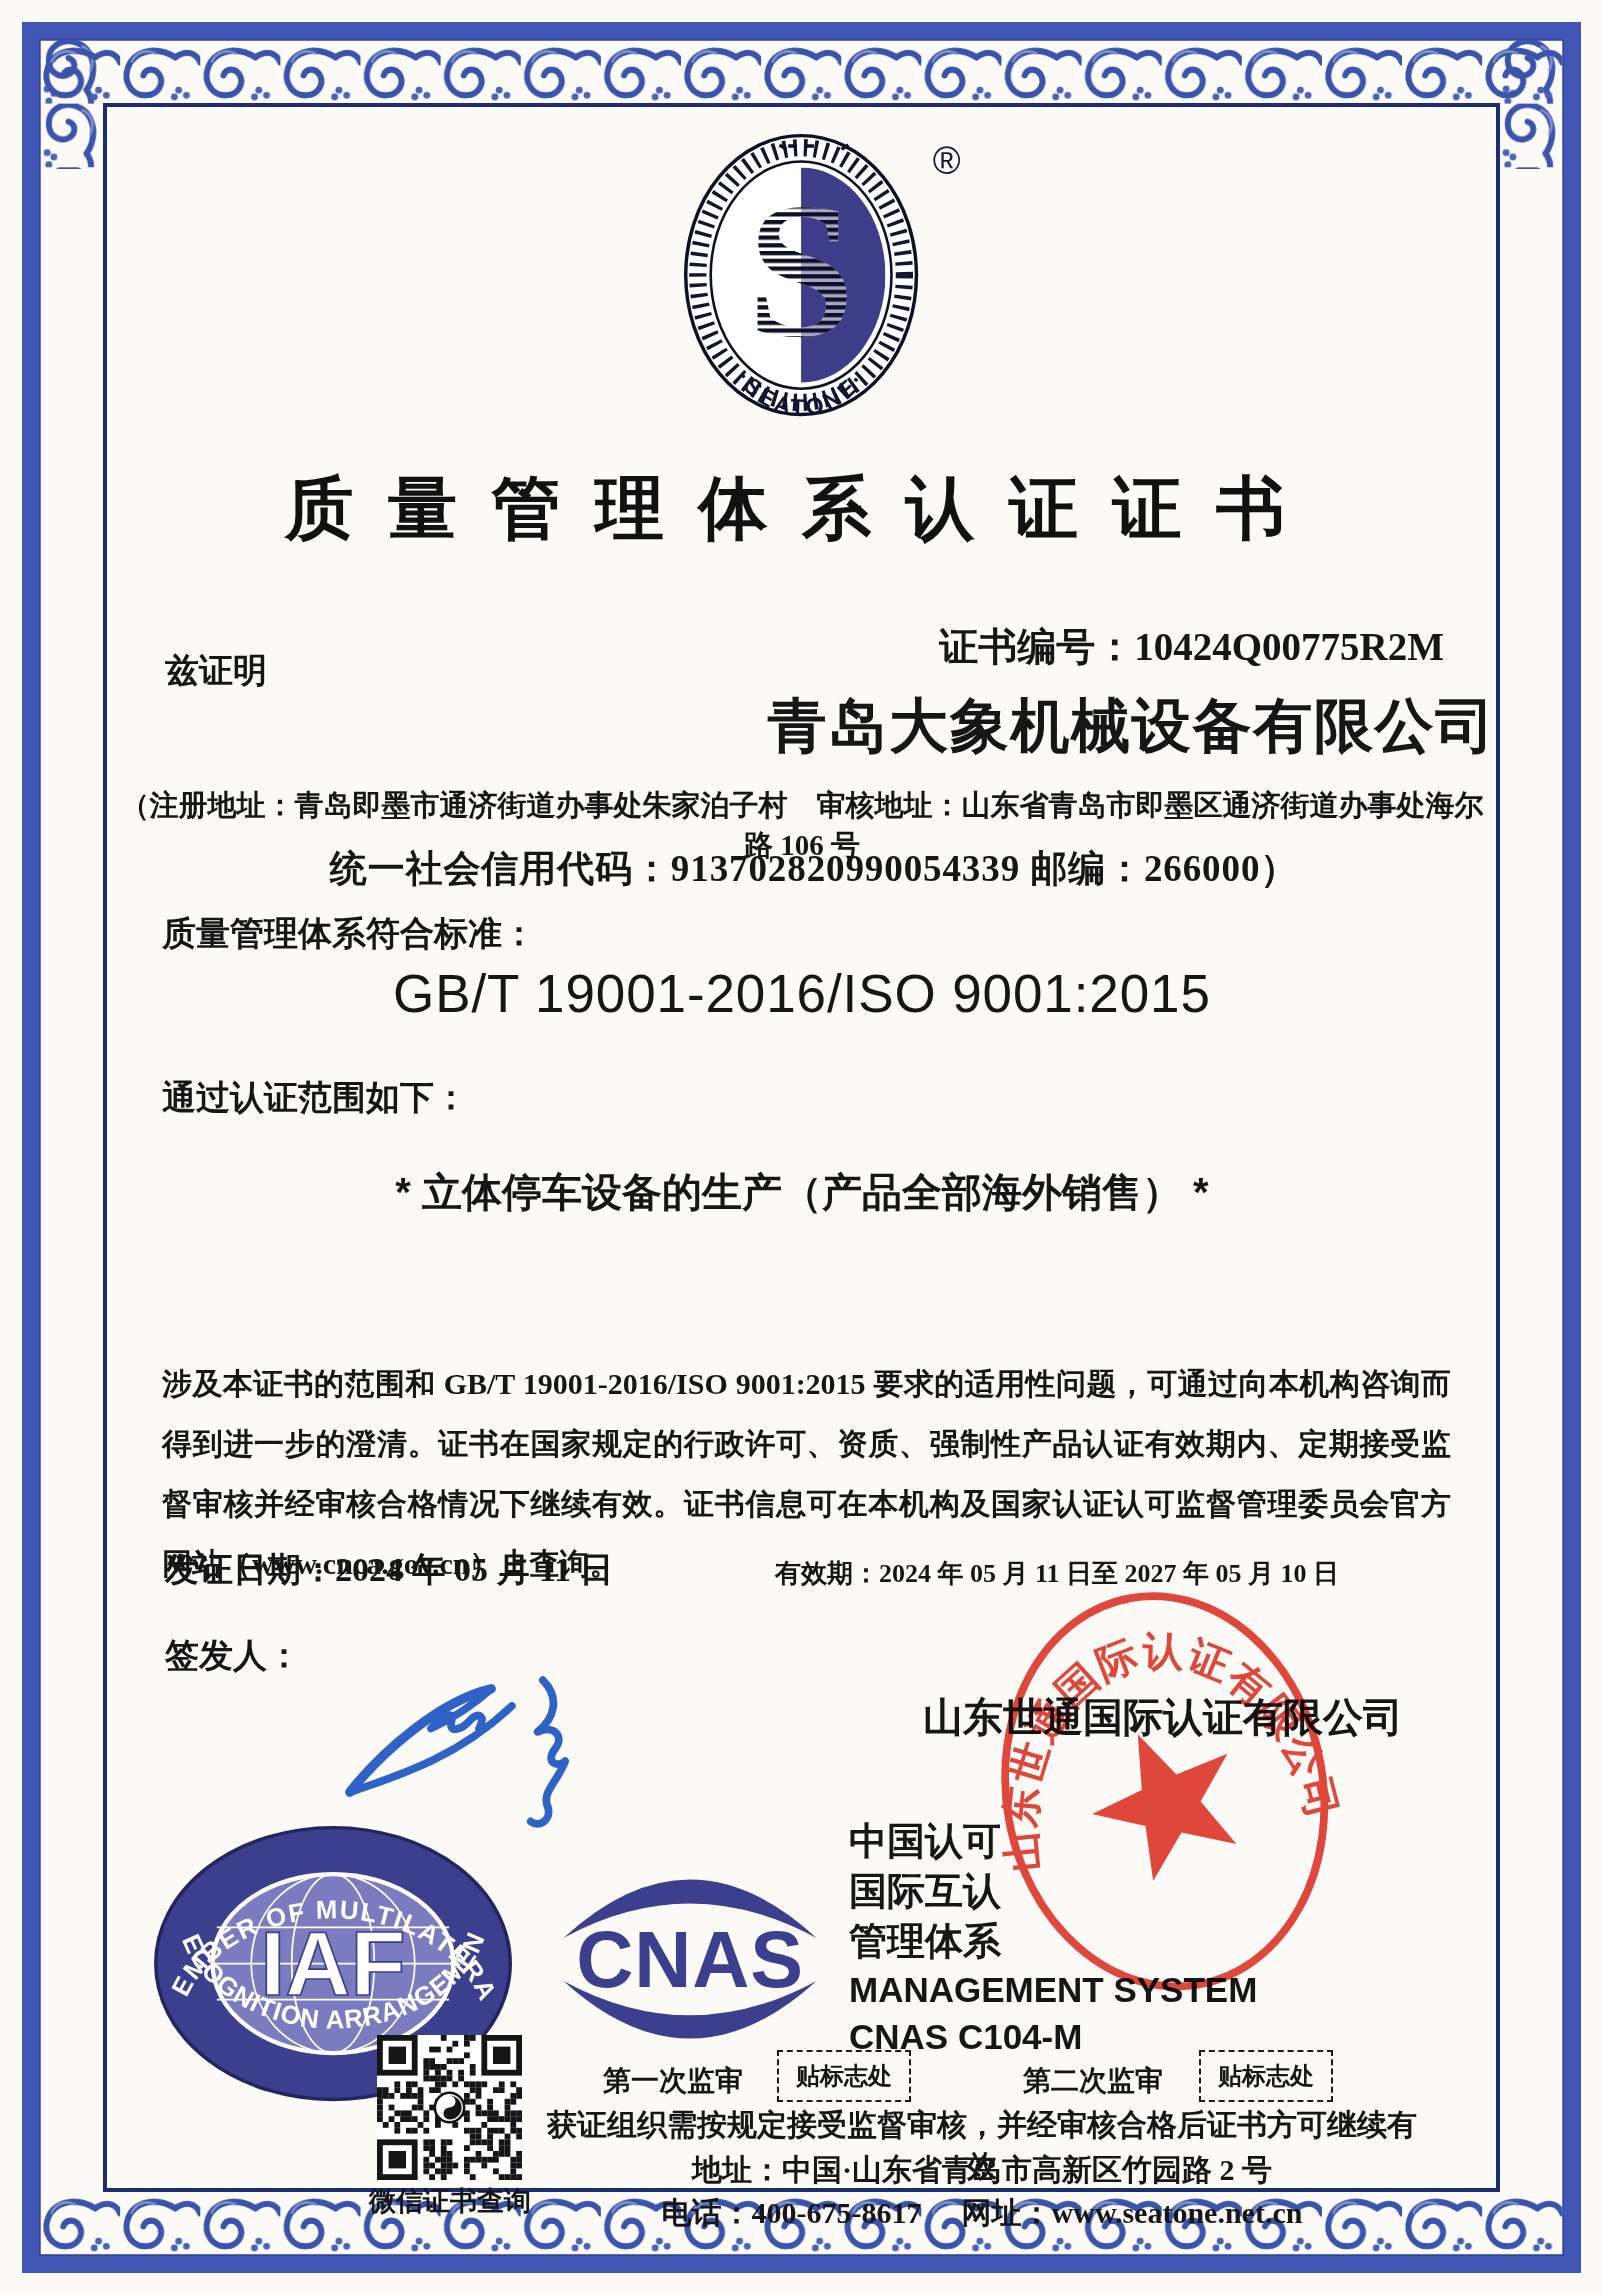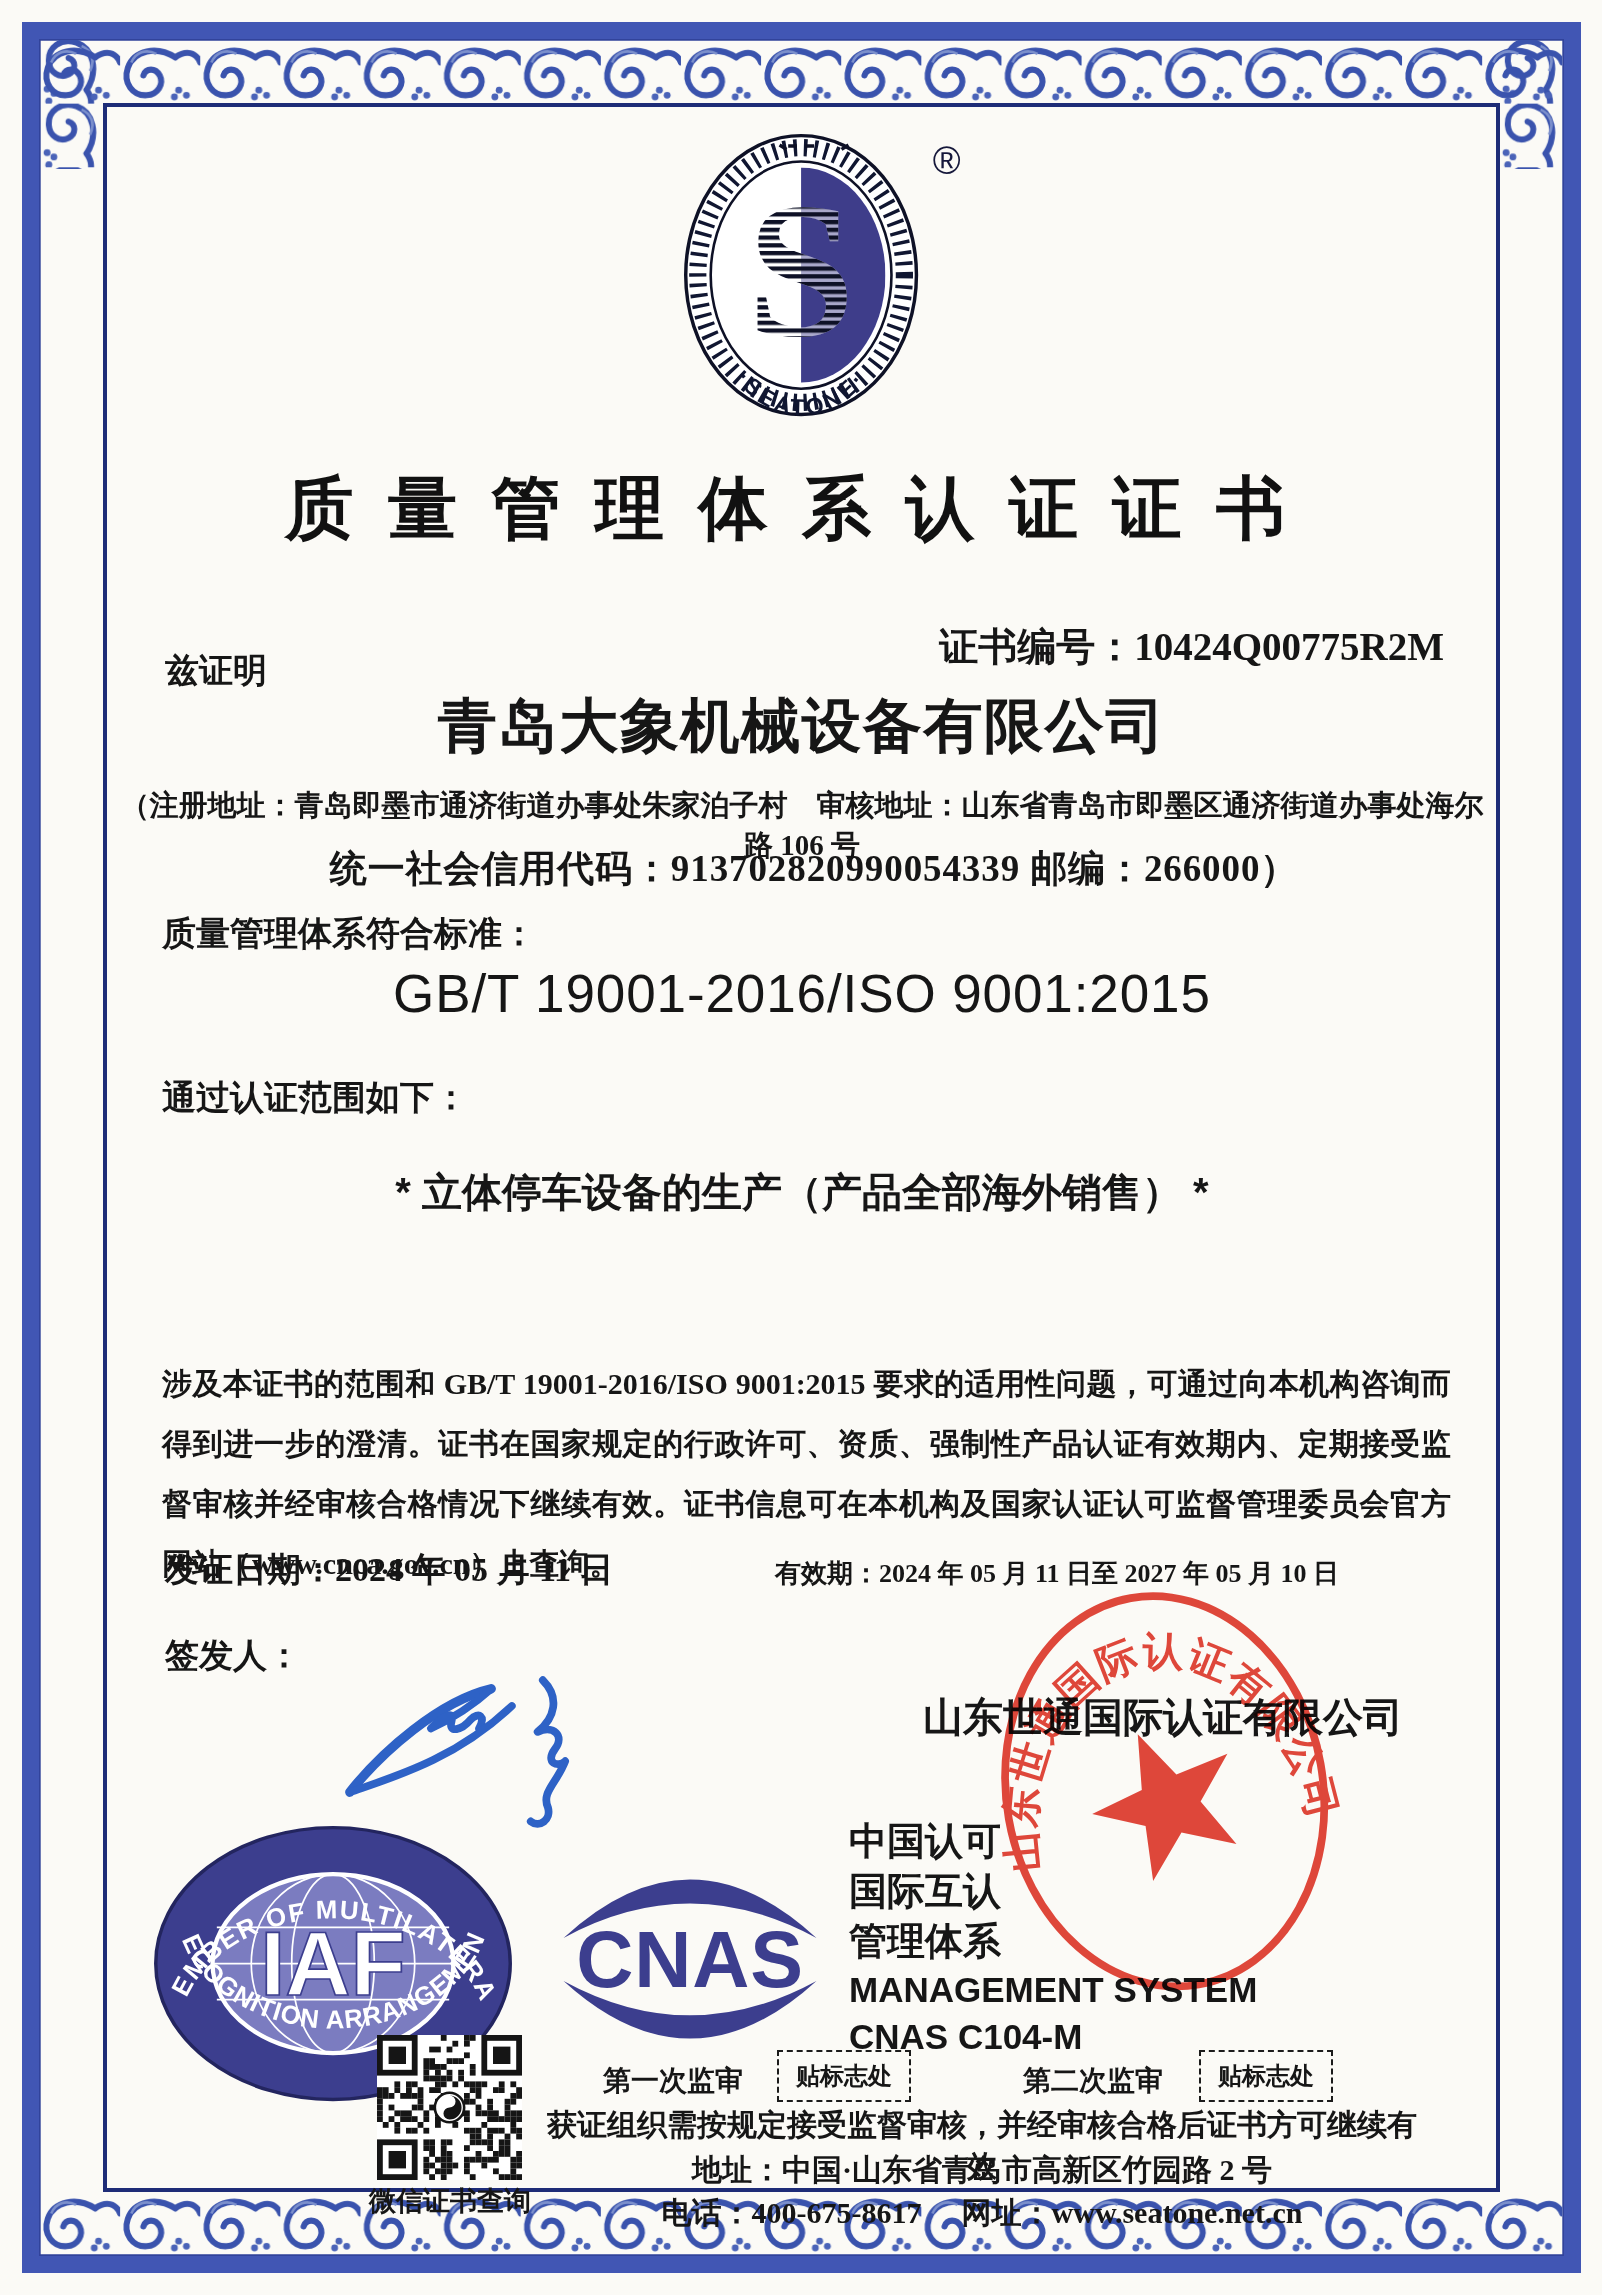--- a/index.html
+++ b/index.html
@@ -18,21 +18,21 @@
   .strip-bottom{left:40px;bottom:40px;width:1524px;height:64px;}
   .strip-left{left:40px;top:40px;bottom:40px;width:64px;}
   .strip-right{right:40px;top:40px;bottom:40px;width:64px;}
   .innerline{position:absolute;left:103px;top:103px;right:103px;bottom:103px;
              border:4.3px solid #1e2c77;}
   
   .center{left:108px;width:1388px;text-align:center;}
   .title{top:463px;font-size:69px;font-weight:700;letter-spacing:0.50em;color:#111;}
   .certno{right:159px;top:584px;font-size:39px;font-weight:700;margin-top:36px;}
   .certify{left:165px;top:648px;font-size:34px;font-weight:600;}
-  .company{top:687px;font-size:59px;font-weight:700;letter-spacing:1.7px;}
+  .company{top:687px;font-size:59px;font-weight:700;letter-spacing:1.7px;text-align:right;}
   .addr1{top:786px;font-size:29px;font-weight:600;}
   .addr2{top:844px;font-size:37px;font-weight:600;letter-spacing:0.9px;padding-left:12px;}
   .stdlabel{left:162px;top:911px;font-size:34px;font-weight:600;}
   .standard{top:963px;font-size:53px;font-family:"Liberation Sans","DejaVu Sans",sans-serif;font-weight:400;letter-spacing:0.9px;}
   .scopelabel{left:162px;top:1075px;font-size:34px;font-weight:600;}
   .scope{top:1165px;font-size:40px;font-weight:700;font-family:"Liberation Sans","DejaVu Sans",sans-serif;}
   .terms{left:162px;top:1354px;width:1289px;font-size:30px;font-weight:600;
          line-height:60px;text-align:justify;}
   .issuedate{left:165px;top:1547px;font-size:34px;font-weight:700;}
   .validity{left:775px;top:1556px;font-size:26px;font-weight:700;}

